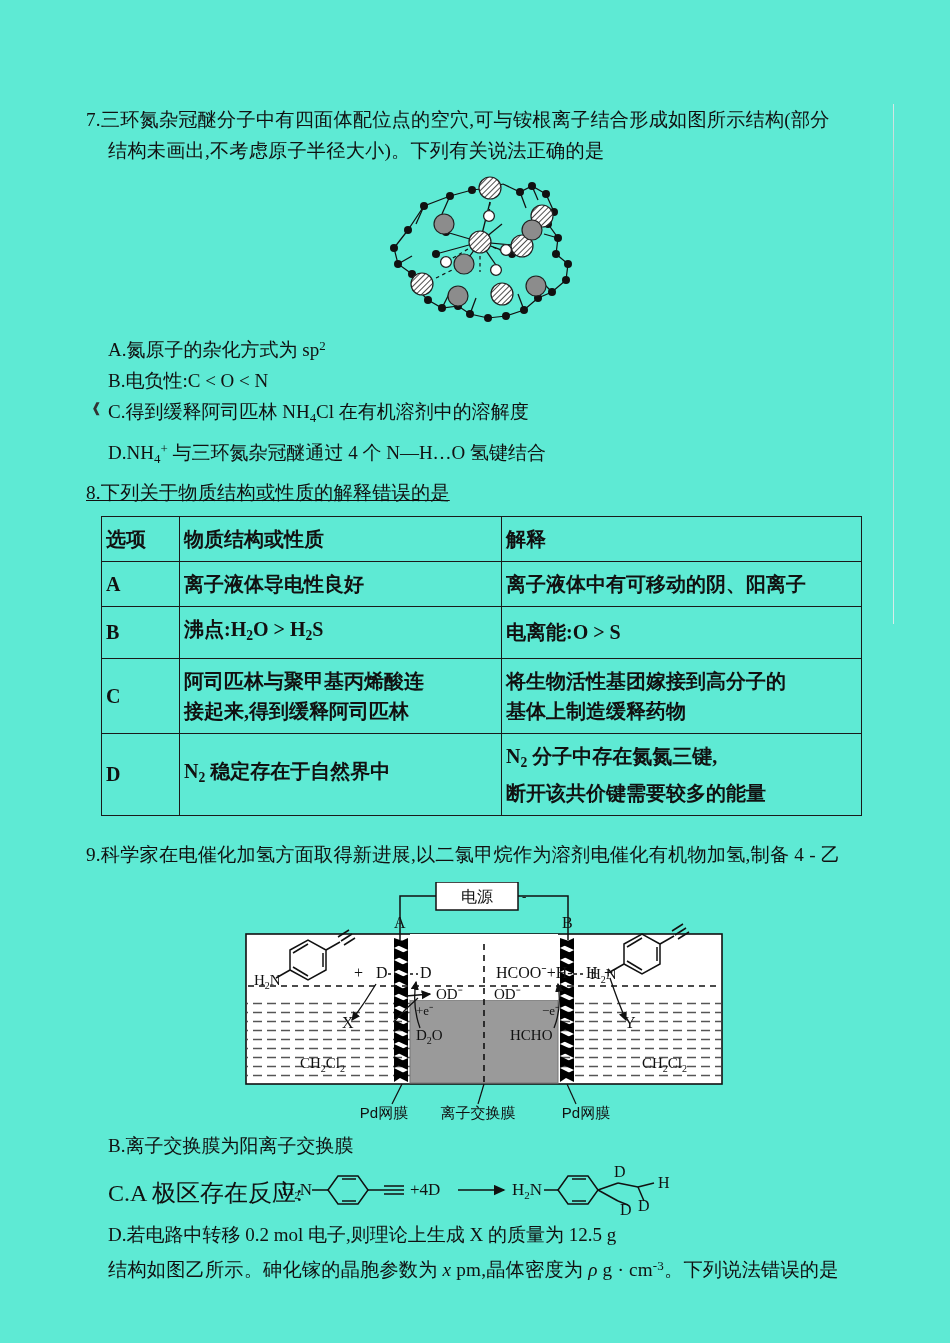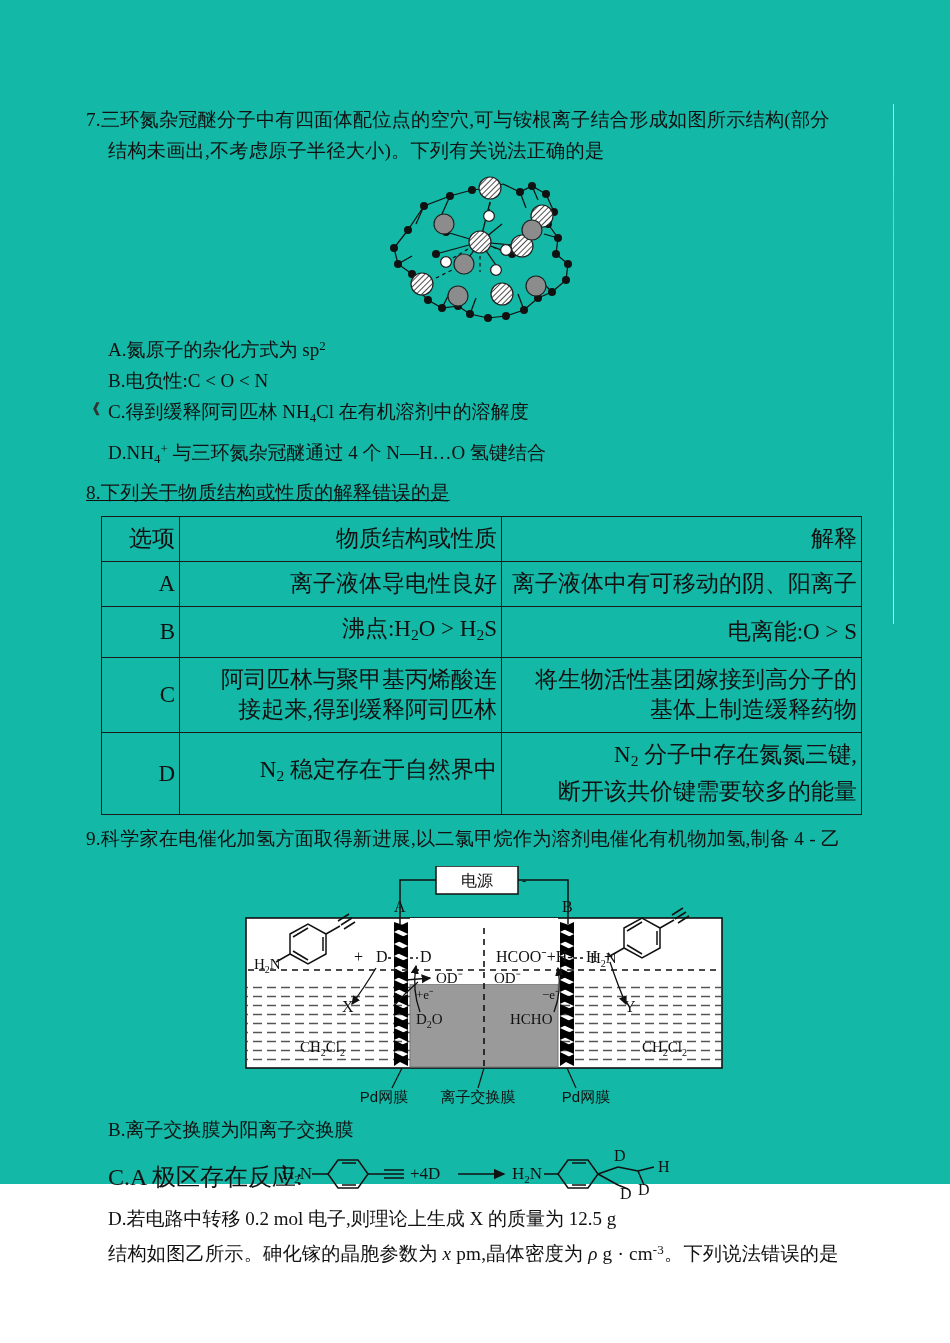--- a/index.html
+++ b/index.html
@@ -12,22 +12,22 @@
     height: 1343px;
     position: relative;
     font-family: "Liberation Serif", "DejaVu Serif", serif;
     color: #111111;
     overflow: hidden;
   }
   .page {
     position: absolute;
     left: 0; top: 0;
     width: 950px;
-    height: 1184px;
-    background: #14b8a6;
+    height: 1343px;
+    background: #5eead4;
   }
   .scanline {
     position: absolute;
     top: 104px;
     left: 893px;
     width: 1px;
     height: 520px;
     background: linear-gradient(to bottom, #e9e9e9, #bdbdbd 20%, #cfcfcf 60%, #eeeeee);
     opacity: .85;
   }
@@ -77,23 +77,23 @@
 
   
   table.q8 {
     border-collapse: collapse;
     width: 760px;
     margin: 8px 0 0 15px;
     table-layout: fixed;
   }
   table.q8 td, table.q8 th {
     border: 1px solid #1a1a1a;
-    text-align: right;
-    font-weight: normal;
-    font-size: 23px;
+    text-align: left;
+    font-weight: bold;
+    font-size: 20px;
     line-height: 30px;
     padding: 7px 4px;
   }
   table.q8 .c-opt { width: 78px; }
   table.q8 .c-prop { width: 322px; }
   table.q8 .c-exp { width: 360px; }
 
   
   .cellwrap {
     position: relative;
@@ -291,21 +291,21 @@
         <td>D</td>
         <td><span>N</span><sub>2</sub> <span>稳定存在于自然界中</span></td>
         <td>
           <div><span>N</span><sub>2</sub> <span>分子中存在氮氮三键,</span></div>
           <div>断开该共价键需要较多的能量</div>
         </td>
       </tr>
     </tbody>
       </table>
 
-    <div class="qline qnum" style="margin-top:8px;">9.科学家在电催化加氢方面取得新进展,以二氯甲烷作为溶剂电催化有机物加氢,制备 4 - 乙</div>
+    <div class="qline qnum" style="margin-top:23px;">9.科学家在电催化加氢方面取得新进展,以二氯甲烷作为溶剂电催化有机物加氢,制备 4 - 乙</div>
 
     <div class="cellwrap">
       <svg class="cellsvg" width="520" height="240" viewBox="0 0 520 240">
         <defs>
           <pattern id="dash" patternUnits="userSpaceOnUse" width="14" height="9">
             <rect width="14" height="9" fill="#ffffff"></rect>
             <line x1="1" y1="4.5" x2="10" y2="4.5" stroke="#555" stroke-width="1.5"></line>
           </pattern>
           <marker id="arr" markerWidth="7" markerHeight="7" refX="6" refY="3.2" orient="auto">
             <path d="M0,0 L7,3.2 L0,6.4 z" fill="#111"></path>

